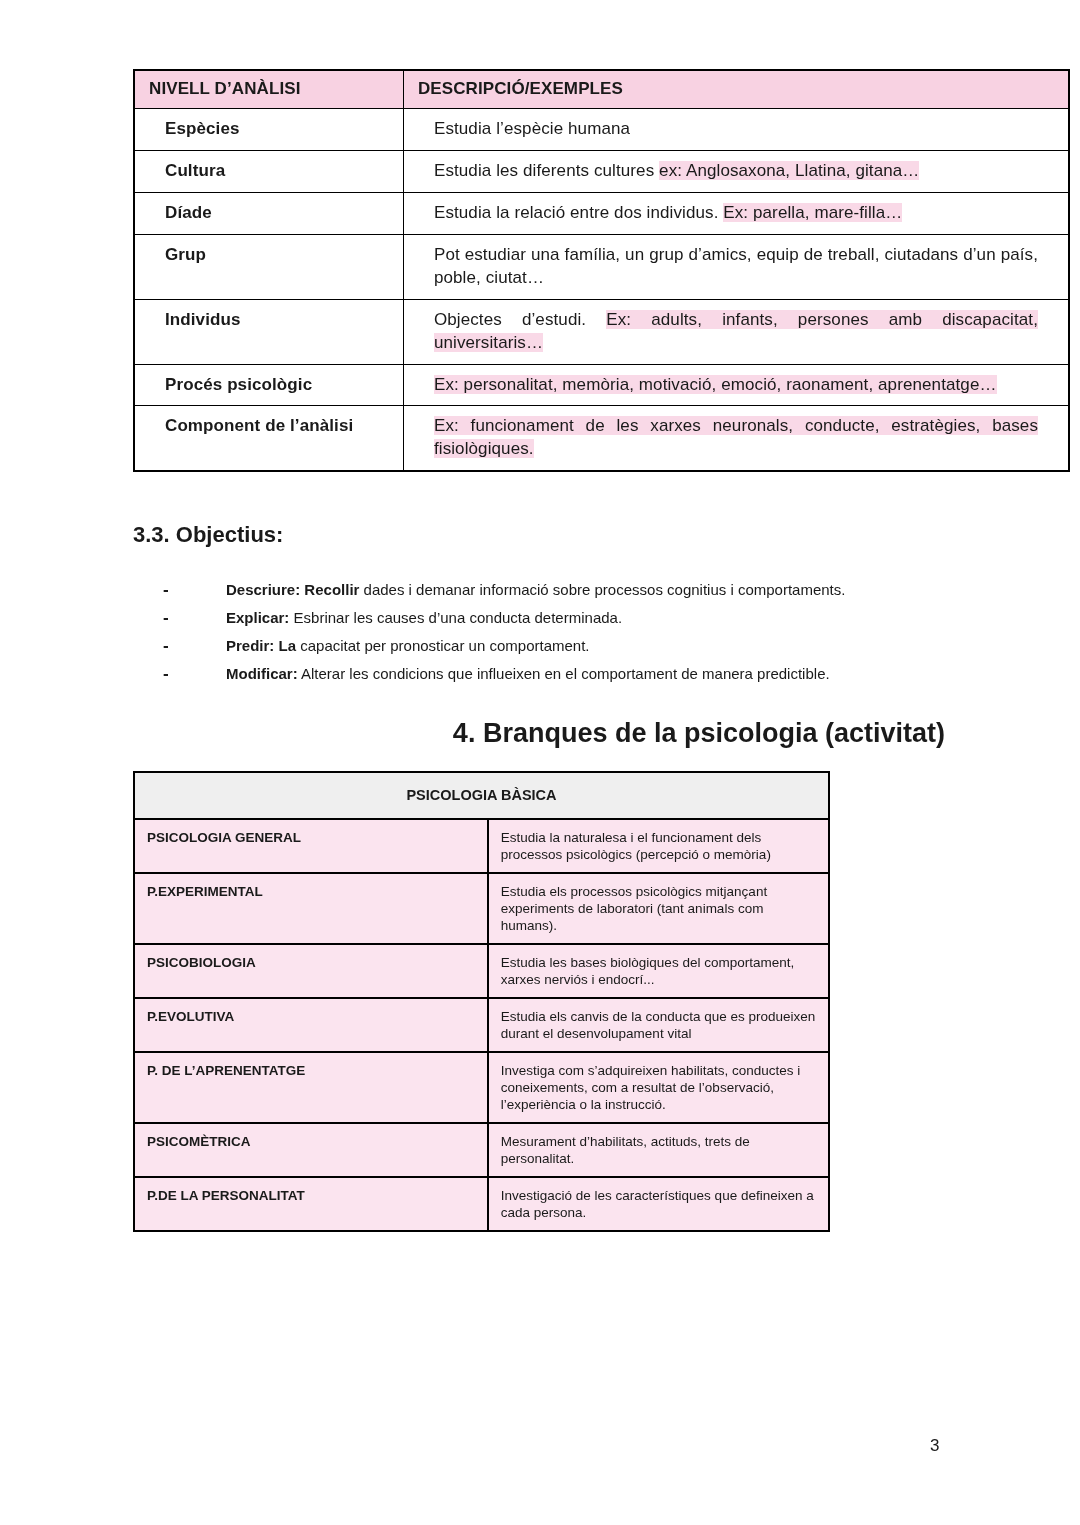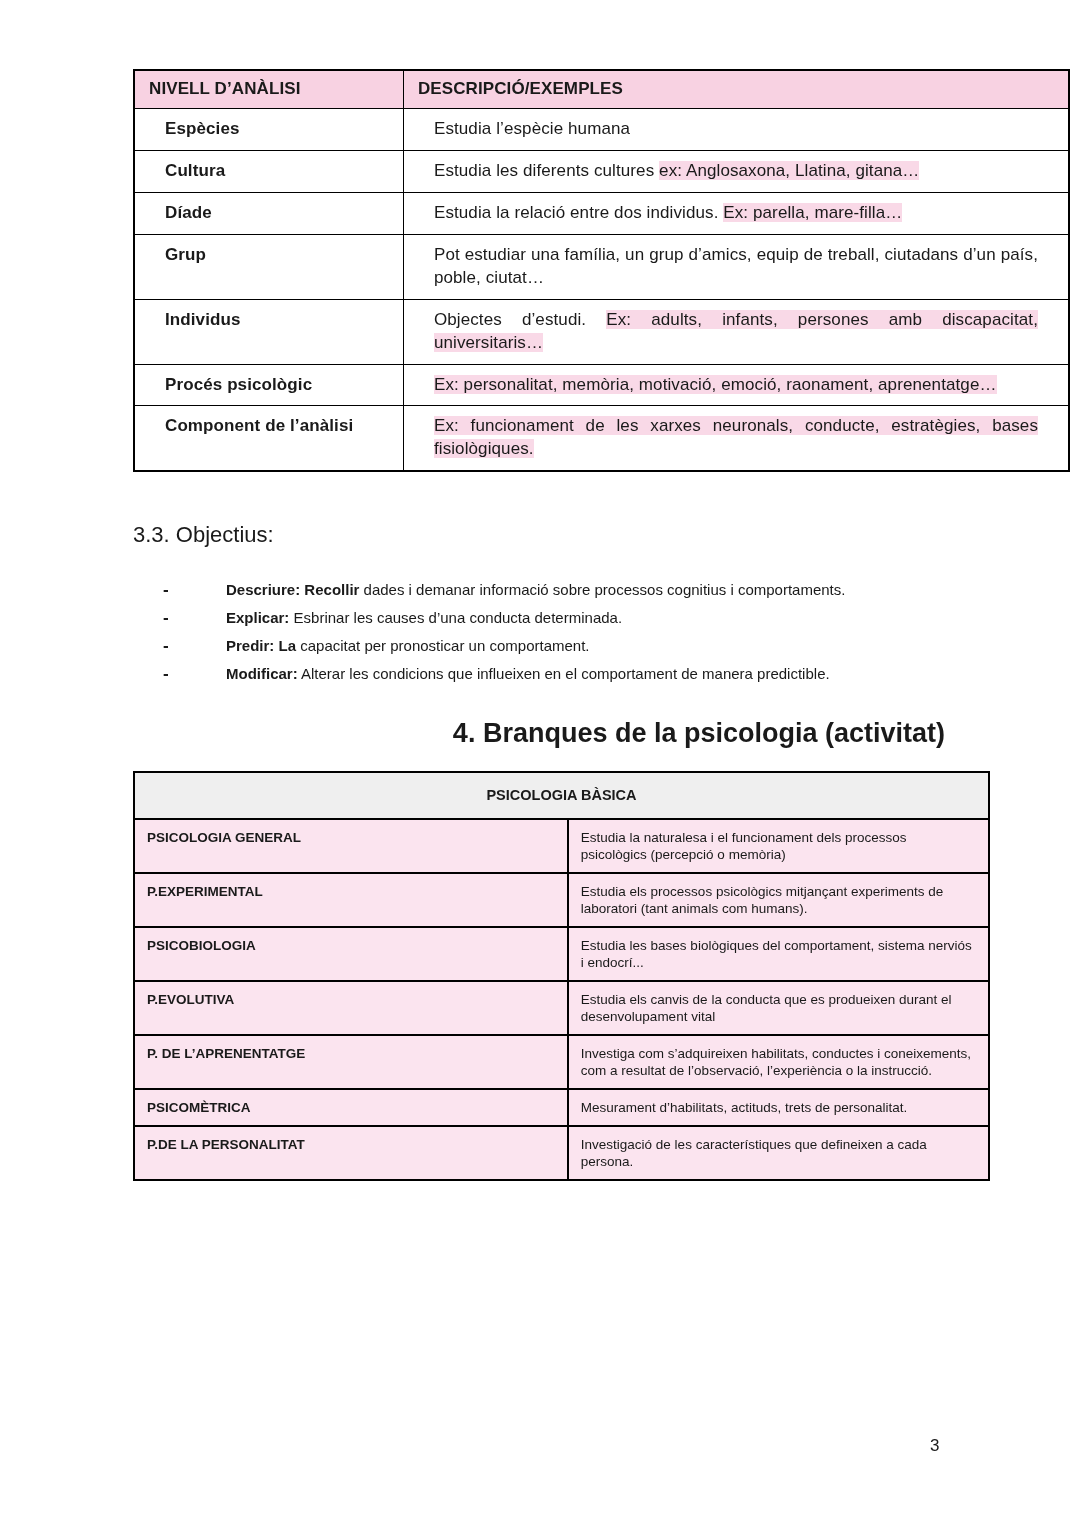--- a/index.html
+++ b/index.html
@@ -60,21 +60,21 @@
   }
   .t1 td.t1-desc{
     text-align:justify;
   }
   .hl{background:var(--pink-highlight);}
 
   
   .h-sub{
     margin-top:50px;
     font-size:22px;
-    font-weight:normal;
+    font-weight:bold;
   }
   .bullets{
     margin-top:30px;
   }
   .bullet{
     display:flex;
     padding-left:30px;
     margin-bottom:4px;
   }
   .bullet .dash{
@@ -95,21 +95,21 @@
   
   .h-main{
     margin-top:32px;
     font-size:27px;
     font-weight:bold;
     text-align:right;
   }
 
   
   .t2{
-    width:857px;
+    width:697px;
     margin-top:22px;
     border:2.5px solid var(--border);
   }
   .t2 th,.t2 td{
     border:2px solid var(--border);
     vertical-align:top;
     font-size:13.5px;
     line-height:17px;
     padding:9px 12px;
   }
@@ -230,21 +230,21 @@
     <td class="t2-desc">Estudia la naturalesa i el funcionament dels processos psicològics (percepció o memòria)</td>
   </tr>
 
   <tr>
     <td class="t2-branch">P.EXPERIMENTAL</td>
     <td class="t2-desc">Estudia els processos psicològics mitjançant experiments de laboratori (tant animals com humans).</td>
   </tr>
 
   <tr>
     <td class="t2-branch">PSICOBIOLOGIA</td>
-    <td class="t2-desc">Estudia les bases biològiques del comportament, sistema nerviós i endocrí...</td>
+    <td class="t2-desc">Estudia les bases biològiques del comportament, xarxes nerviós i endocrí...</td>
   </tr>
 
   <tr>
     <td class="t2-branch">P.EVOLUTIVA</td>
     <td class="t2-desc">Estudia els canvis de la conducta que es produeixen durant el desenvolupament vital</td>
   </tr>
 
   <tr>
     <td class="t2-branch">P. DE L’APRENENTATGE</td>
     <td class="t2-desc">Investiga com s’adquireixen habilitats, conductes i coneixements, com a resultat de l’observació, l’experiència o la instrucció.</td>

